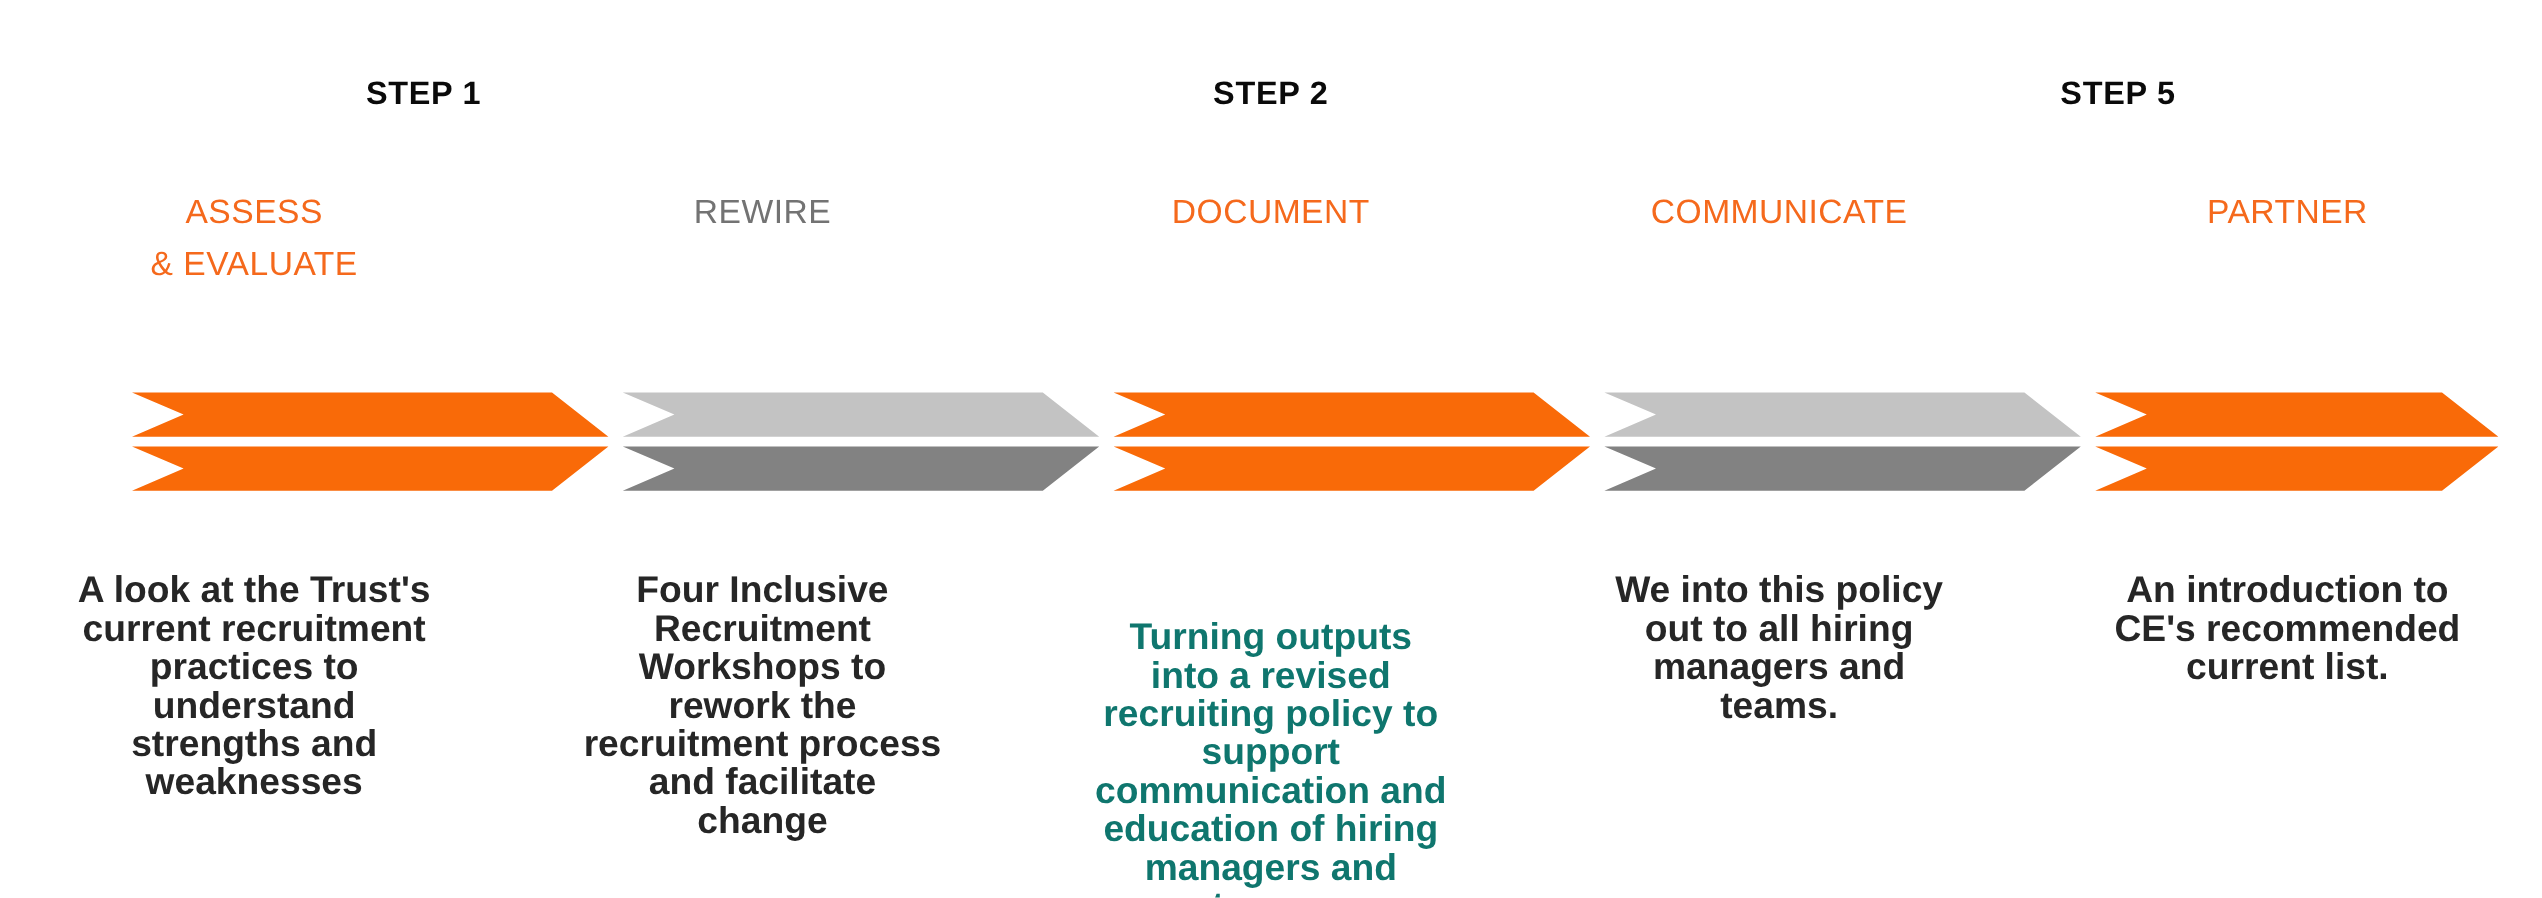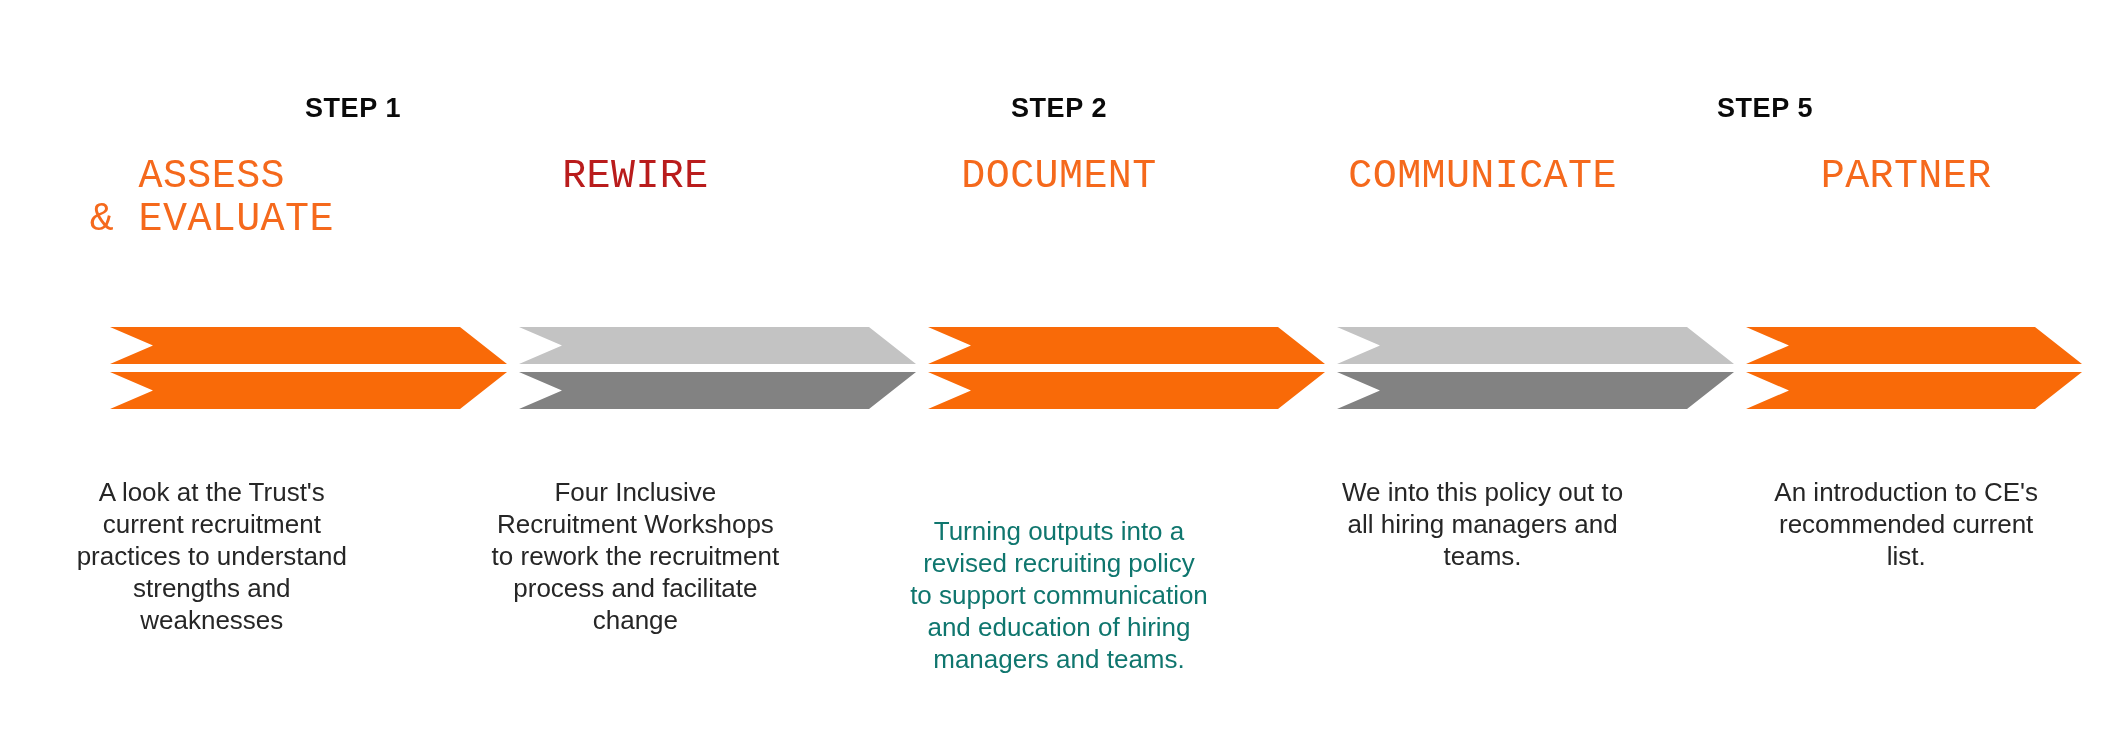--- a/index.html
+++ b/index.html
@@ -27,21 +27,20 @@
     position: absolute;
     left: 0;
     top: 62px;
     width: 2118px;
     height: 40px;
     display: flex;
   }
   .step-heading-cell {
     flex: 1 1 0;
     text-align: center;
-    margin-top: 30px;
   }
   .step-heading {
     display: inline-block;
     font-family: "Liberation Sans", sans-serif;
     font-size: 27px;
     font-weight: bold;
     letter-spacing: 0.6px;
     color: #0A0A0A;
     line-height: 32px;
     white-space: nowrap;
@@ -55,22 +54,22 @@
     width: 2118px;
     height: 120px;
     display: flex;
   }
   .step-title-cell {
     flex: 1 1 0;
     text-align: center;
   }
   .step-title {
     display: inline-block;
-    font-family: Liberation Mono, monospace;
-    font-size: 40px;
+    font-family: Liberation Sans, sans-serif;
+    font-size: 28px;
     font-weight: 400;
     letter-spacing: 0.4px;
     color: #F5691C;
     line-height: 43px;
     white-space: pre-line;
   }
 
   
   .chevron-band {
     position: absolute;
@@ -94,22 +93,22 @@
   }
   .step-desc-cell {
     flex: 1 1 0;
     text-align: center;
     padding: 0 38px;
     box-sizing: border-box;
   }
   .step-desc {
     display: inline-block;
     font-family: "Liberation Sans", sans-serif;
-    font-size: 26px;
-    font-weight: 400;
+    font-size: 31px;
+    font-weight: 700;
     color: #262626;
     line-height: 32px;
     max-width: 300px;
   }
 </style>
 </head>
 <body>
 
 <div id="diagram" style="background: rgb(255, 255, 255);">
 
@@ -124,21 +123,21 @@
       <span class="step-heading" style="color: rgb(10, 10, 10);">STEP 5</span>
     </div>
   </div>
 
   <div class="step-title-row">
     <div class="step-title-cell">
       <span class="step-title" style="color: rgb(245, 105, 28);">ASSESS
 &amp; EVALUATE</span>
     </div>
     <div class="step-title-cell">
-      <span class="step-title" style="color: #b91c1c;">REWIRE</span>
+      <span class="step-title" style="color: #737373;">REWIRE</span>
     </div>
     <div class="step-title-cell">
       <span class="step-title" style="color: rgb(245, 105, 28);">DOCUMENT</span>
     </div>
     <div class="step-title-cell">
       <span class="step-title" style="color: rgb(245, 105, 28);">COMMUNICATE</span>
     </div>
     <div class="step-title-cell">
       <span class="step-title" style="color: rgb(245, 105, 28);">PARTNER</span>
     </div>

